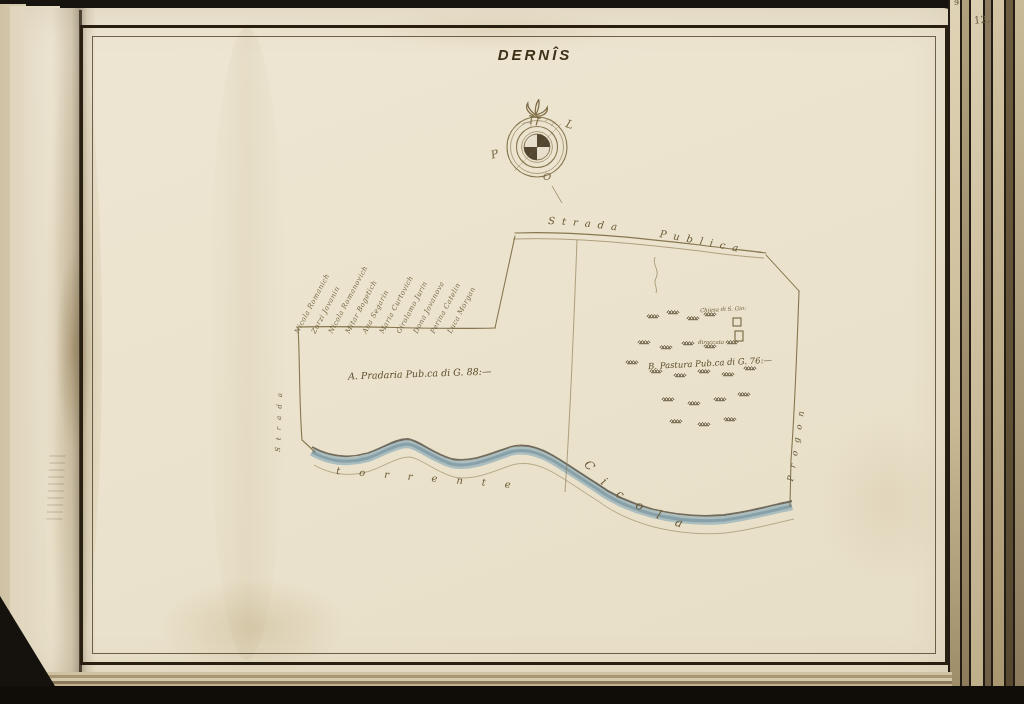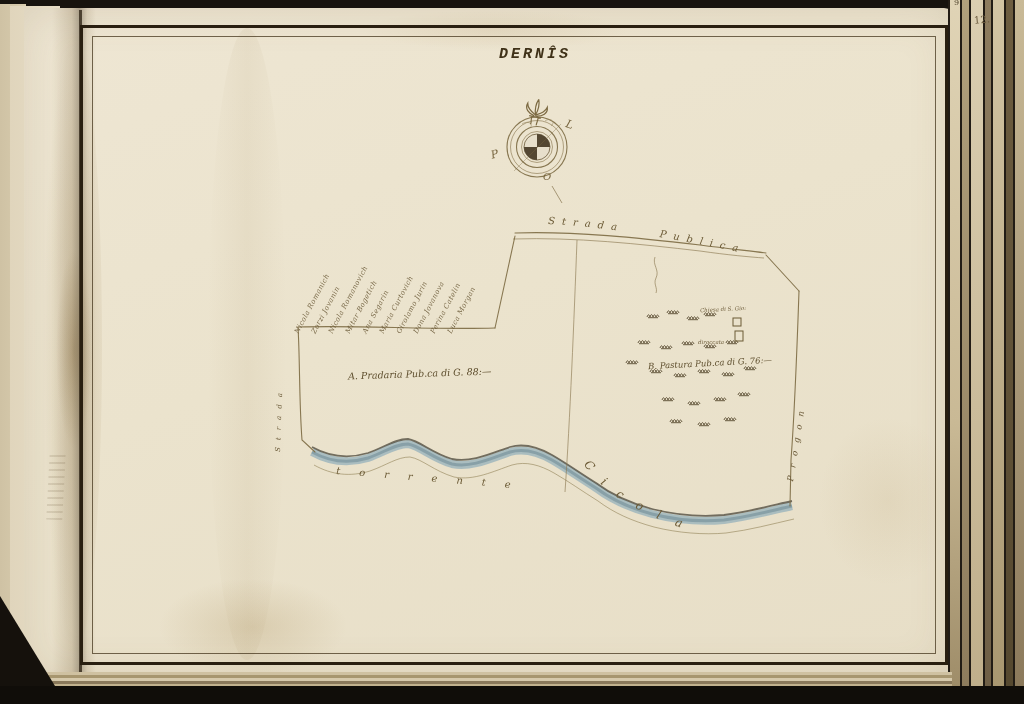--- a/index.html
+++ b/index.html
@@ -45,21 +45,21 @@
   .stain{border-radius:50%;pointer-events:none;}
   .stain-gutter{left:44px;top:30px;width:58px;height:630px;background:radial-gradient(ellipse at 60% 50%,rgba(140,110,60,.22),rgba(140,110,60,0) 72%);}
   .stain-gutter2{left:56px;top:250px;width:36px;height:200px;background:radial-gradient(ellipse,rgba(115,88,42,.30),rgba(115,88,42,0) 70%);}
   .stain-bl{left:158px;top:578px;width:190px;height:98px;background:radial-gradient(ellipse,rgba(160,130,75,.22),rgba(160,130,75,0) 70%);}
   .stain-top{left:360px;top:10px;width:270px;height:40px;background:radial-gradient(ellipse,rgba(170,140,85,.13),rgba(170,140,85,0) 70%);}
   .stain-right{left:818px;top:416px;width:140px;height:170px;background:radial-gradient(ellipse,rgba(165,135,80,.11),rgba(165,135,80,0) 70%);}
   .light-band{left:208px;top:28px;width:78px;height:632px;background:linear-gradient(90deg,rgba(150,125,75,0),rgba(150,125,75,.08),rgba(150,125,75,0));}
   .spine-marks{left:48px;top:452px;width:16px;height:68px;opacity:.45;transform:rotate(3deg);
     background:repeating-linear-gradient(0deg,rgba(90,70,40,.30) 0 2px,transparent 2px 7px);}
   .title{left:470px;top:46px;width:130px;text-align:center;
-    font-family:Liberation Mono, monospace;font-weight:bold;font-style:italic;
+    font-family:Liberation Sans, sans-serif;font-weight:bold;font-style:italic;
     font-size:15px;letter-spacing:3px;color:#3f3118;}
   .pagenum{font-family:"DejaVu Serif",serif;color:#6b5b3e;}
   .num12{left:974px;top:14px;font-size:10px;transform:rotate(-5deg);}
   .num9{left:954px;top:-2px;font-size:8px;color:#4c4029;}
 
   .hand{font-family:"DejaVu Serif",serif;font-style:italic;color:#6b5a38;white-space:nowrap;}
   .owner{font-size:7px;transform:rotate(-62deg);transform-origin:left bottom;letter-spacing:.4px;opacity:.9;}
   .lblA{left:348px;top:368px;font-size:9.5px;transform:rotate(-2deg);color:#5f4f2e;}
   .lblB{left:648px;top:358px;font-size:8.5px;transform:rotate(-3deg);color:#5f4f2e;}
   .chapel-top{left:700px;top:306px;font-size:5.5px;transform:rotate(-3deg);}

